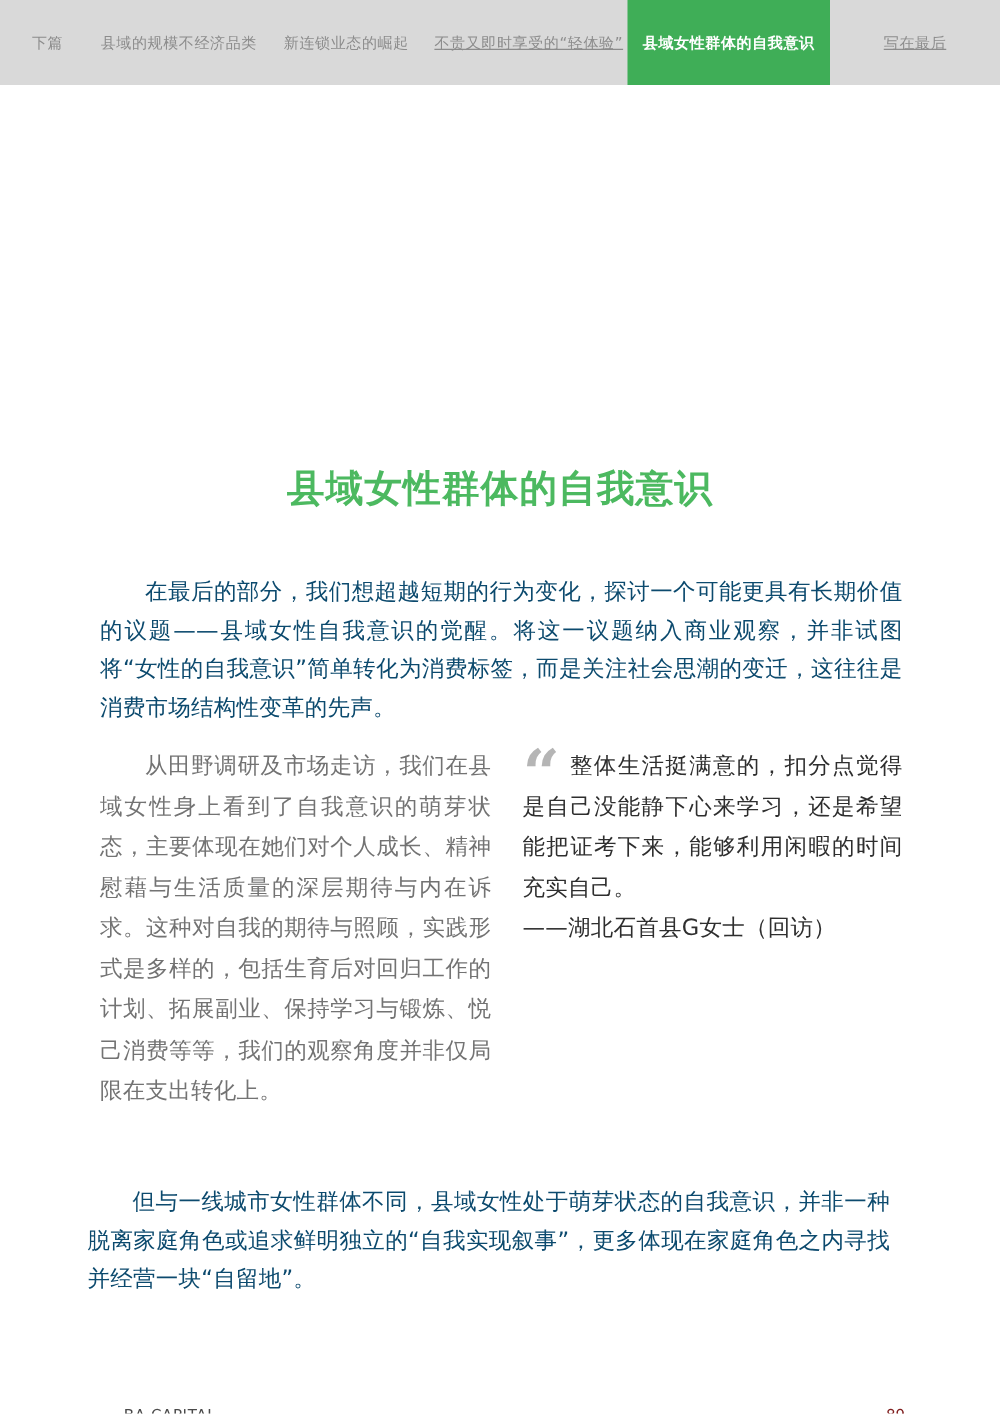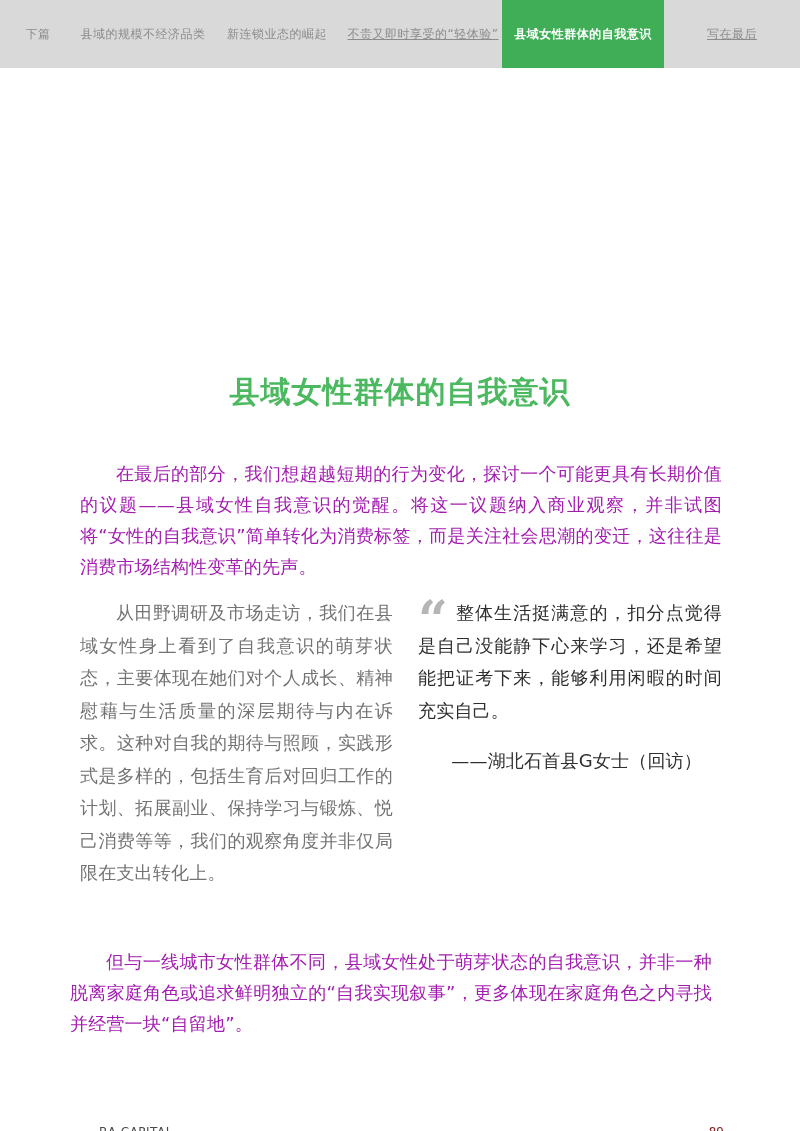--- a/index.html
+++ b/index.html
@@ -59,21 +59,21 @@
     font-size: 30px;
     line-height: 40px;
     font-weight: bold;
     color: #4cb960;
     letter-spacing: 1px;
   }
 
   .para {
     font-size: 18px;
     line-height: 31px;
-    color: #a21caf;
+    color: #0c4a6e;
     text-align: justify;
     text-indent: 2em;
     letter-spacing: 0.2px;
   }
   .para.intro {
     position: absolute;
     top: 440px;
     left: 80px;
     width: 642px;
   }
@@ -108,23 +108,22 @@
     width: 38px;
     height: 26px;
     font-family: "DejaVu Serif", serif;
     font-weight: bold;
     font-size: 52px;
     line-height: 46px;
     color: #b5b5b5;
     overflow: visible;
   }
   .quote-attribution {
-    text-align: right;
     padding-right: 20px;
-    margin-top: 18px;
+    margin-top: 0;
     text-indent: 0;
   }
 
   .para.closing {
     position: absolute;
     top: 928px;
     left: 70px;
     width: 642px;
   }
 

